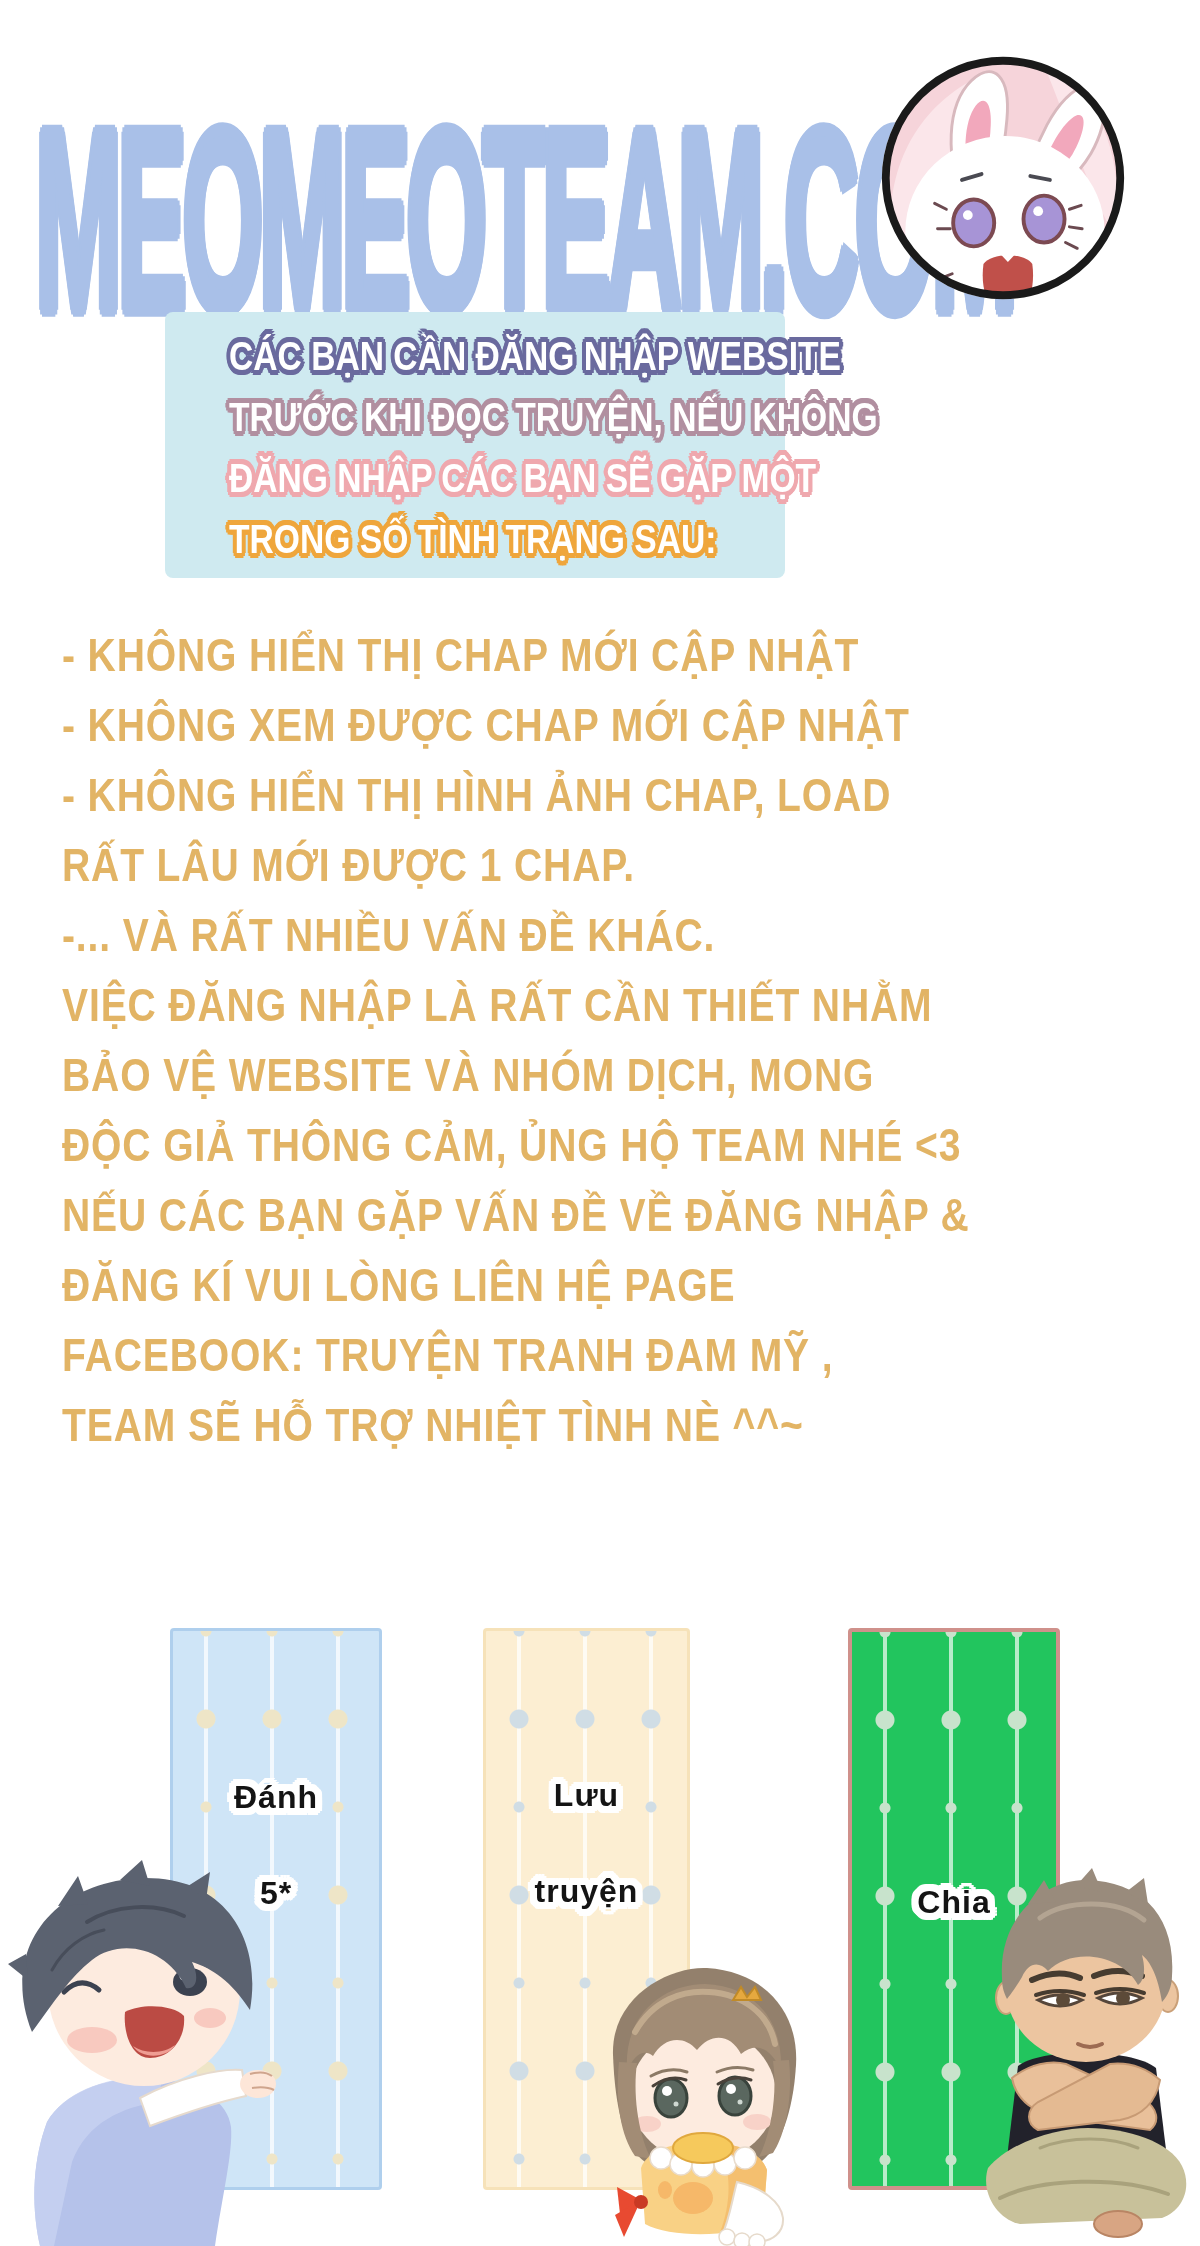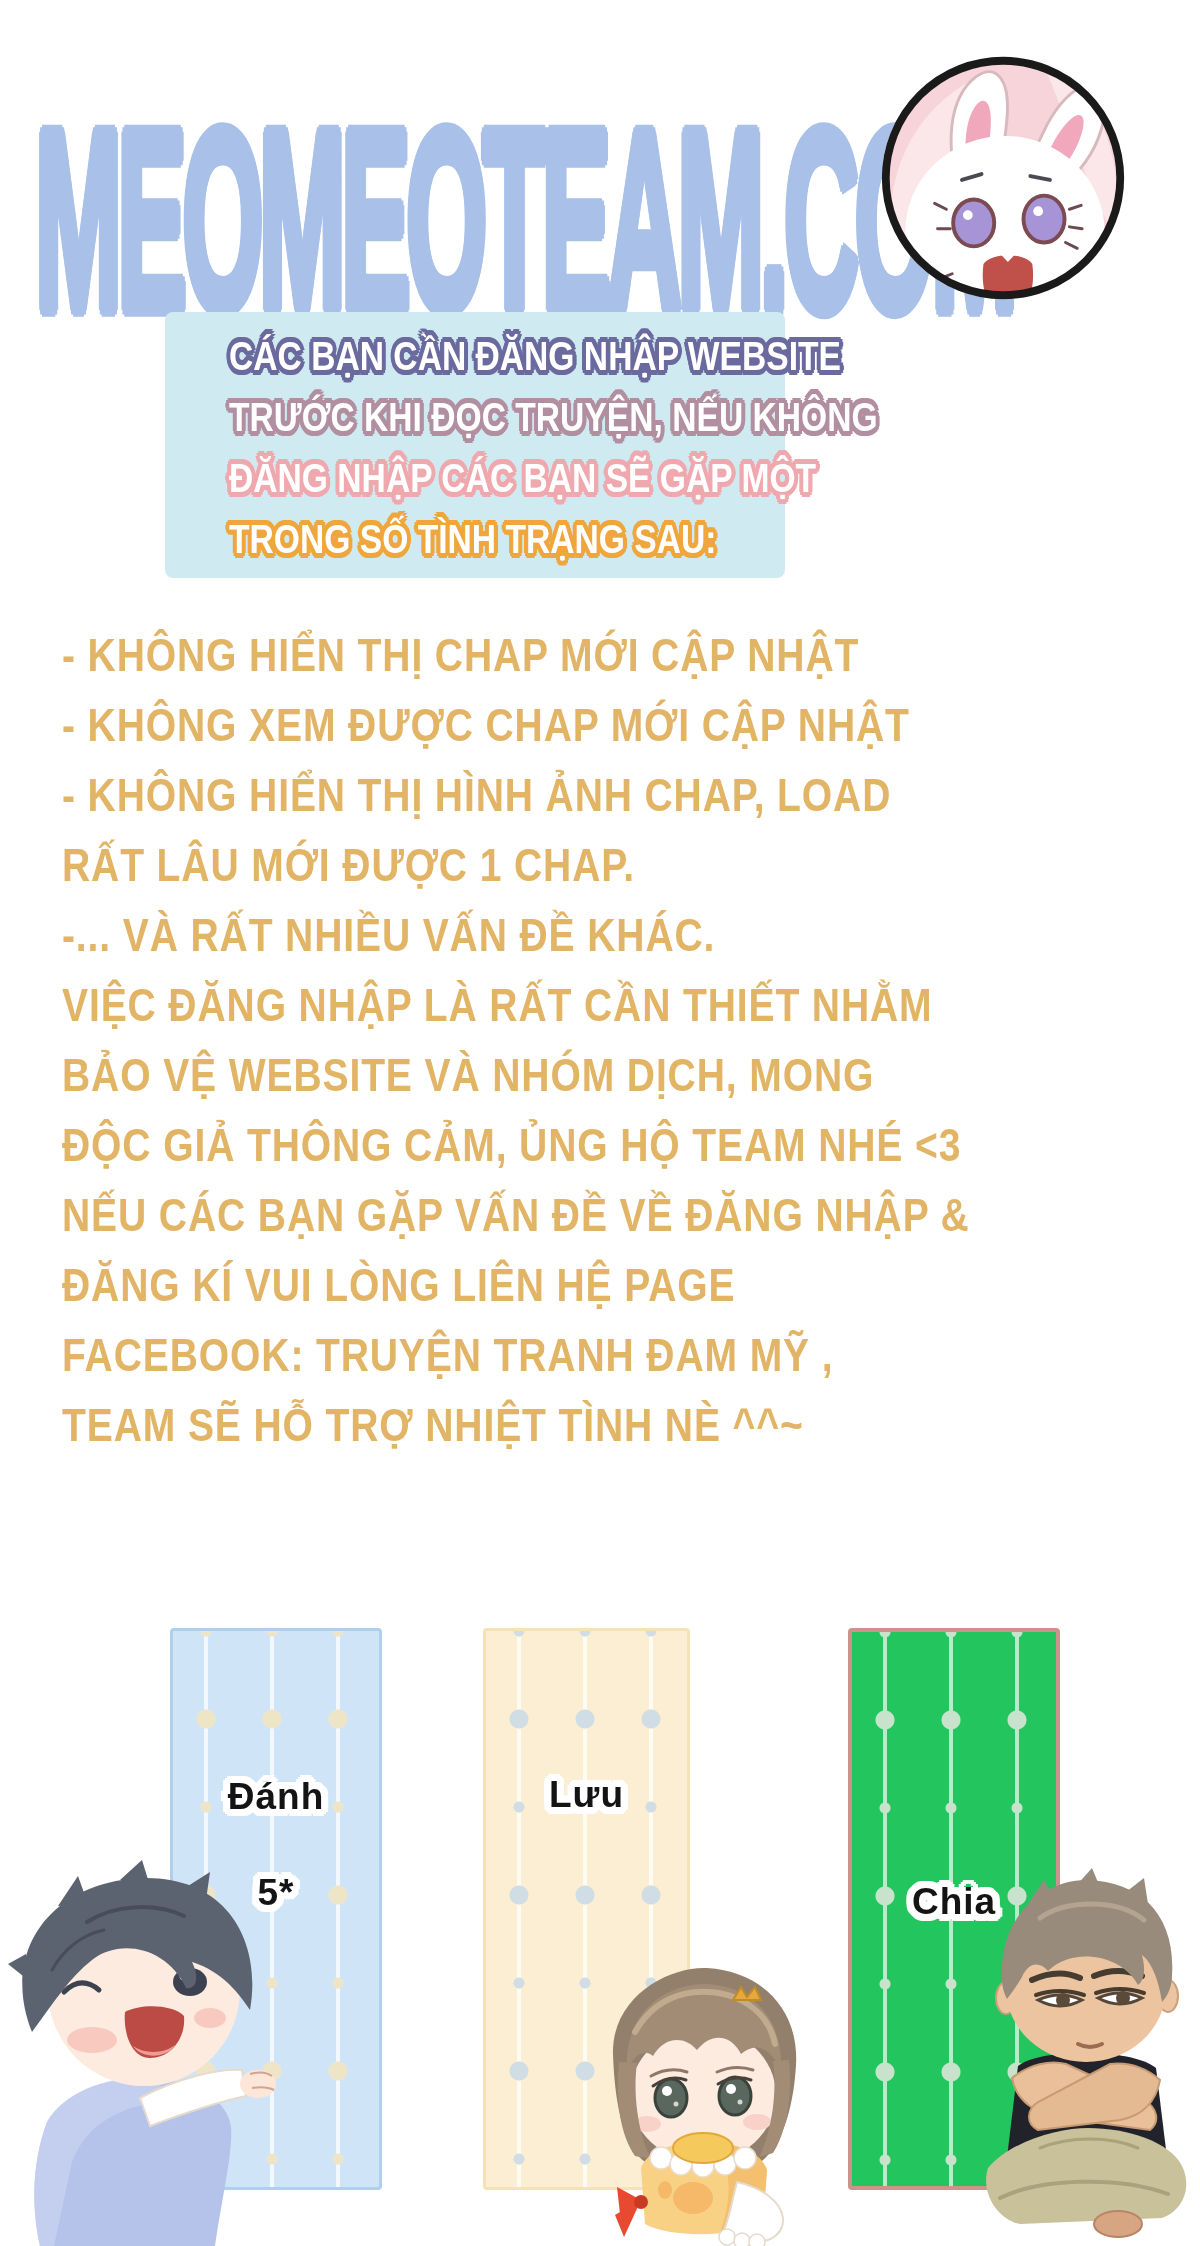--- a/index.html
+++ b/index.html
@@ -56,21 +56,21 @@
     opacity:.9;
   }
   .card1{left:170px;width:212px;background:#cfe5f7;border:3px solid rgba(150,190,230,.55);
          --dot:#f2e6c2;--line:rgba(255,255,255,.8);}
   .card2{left:483px;width:207px;background:#fceed2;border:3px solid rgba(240,214,160,.5);
          --dot:#ccdce8;--line:rgba(255,255,255,.8);}
   .card3{left:848px;width:212px;background:#22c55e;border:4px solid #cf918b;
          --dot:#dbe7d8;--line:rgba(255,255,255,.75);}
   .card-label{
     position:relative;width:100%;text-align:center;box-sizing:border-box;
-    font-weight:bold;font-size:37px;line-height:96px;color:#141414;letter-spacing:1px;
+    font-weight:bold;font-size:32px;line-height:96px;color:#141414;letter-spacing:1px;
     text-shadow:0 7px #fff,0 -7px #fff,7px 0 #fff,-7px 0 #fff,
       5px 5px #fff,-5px 5px #fff,5px -5px #fff,-5px -5px #fff,
       3px 7px #fff,-3px 7px #fff,3px -7px #fff,-3px -7px #fff,
       7px 3px #fff,-7px 3px #fff,7px -3px #fff,-7px -3px #fff;
   }
   .lbl1{padding-top:118px;} .lbl2{padding-top:116px;} .lbl3{padding-top:222px;}
   
   .chibi{position:absolute;}
   .chibi svg{display:block;width:100%;height:100%;}
   .chibi-boy1{left:-8px;top:1860px;width:348px;height:386px;}
@@ -152,20 +152,21 @@
     <div class="card-label lbl1">
       <div>Đánh</div>
       <div>5*</div>
     </div>
   </div>
 
   <div class="card card2">
     <div class="card-pattern"></div>
     <div class="card-label lbl2">
       <div>Lưu</div>
+      <div>truyện</div>
     </div>
   </div>
 
   <div class="card card3">
     <div class="card-pattern"></div>
     <div class="card-label lbl3">
       <div>Chia</div>
     </div>
   </div>
 

